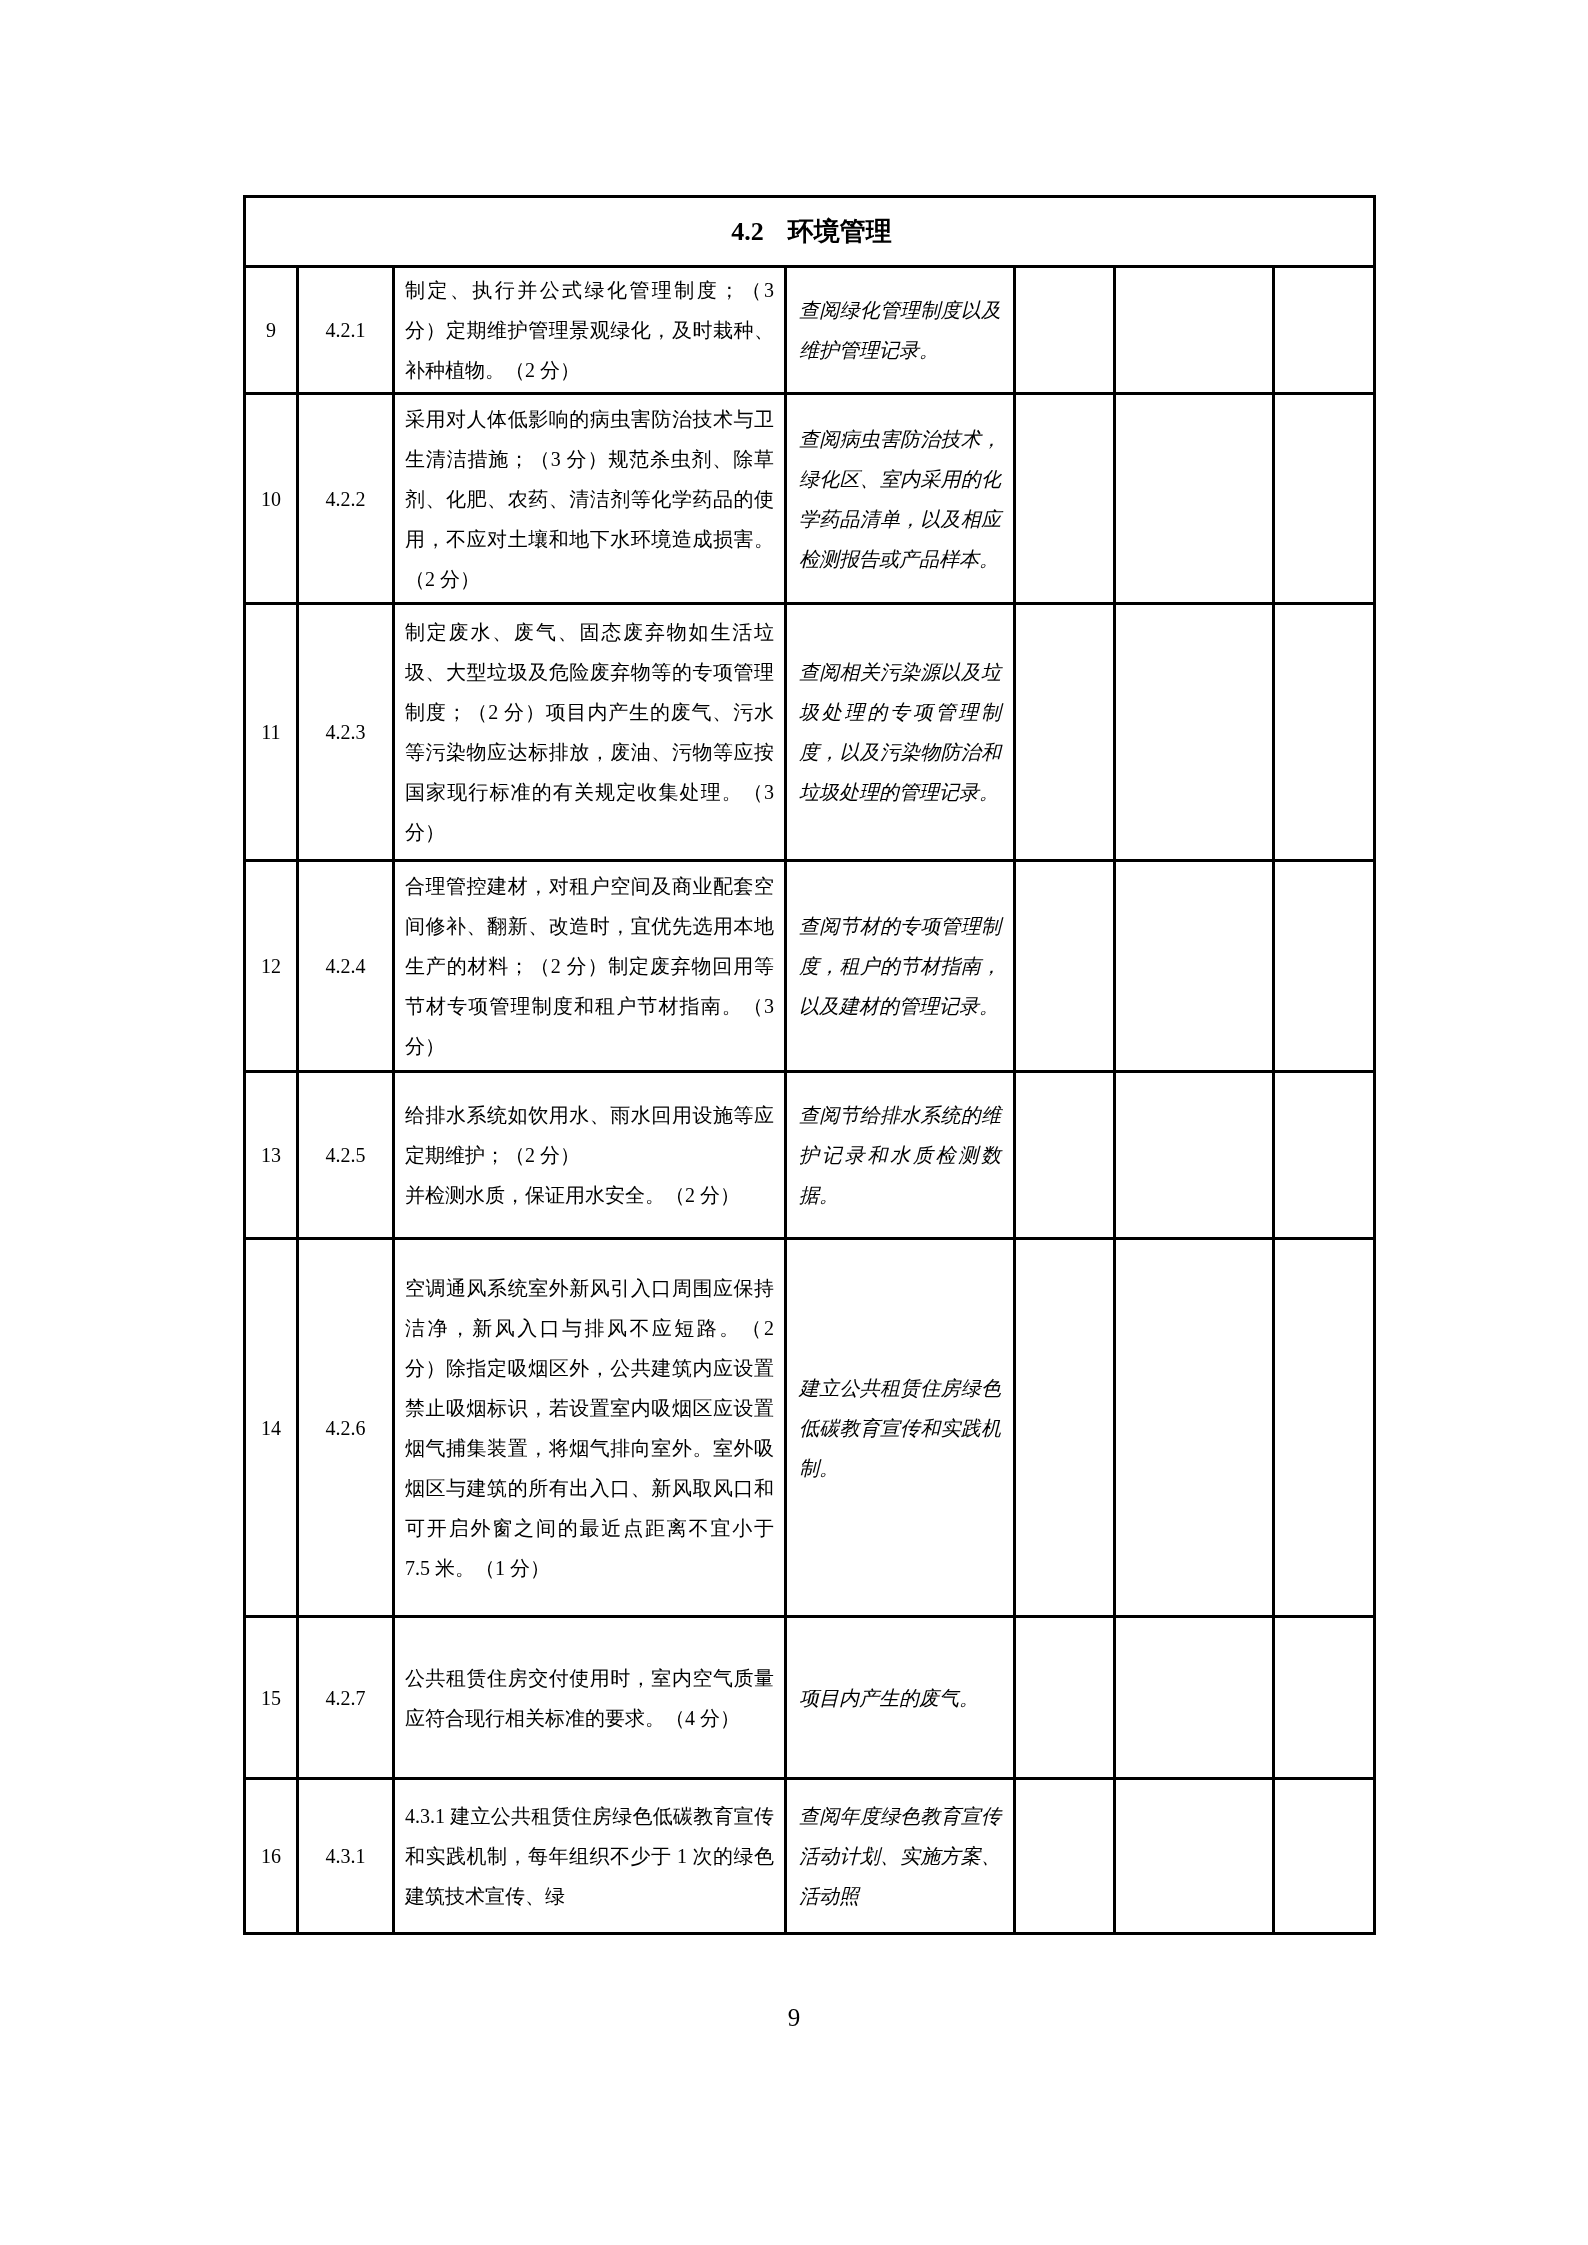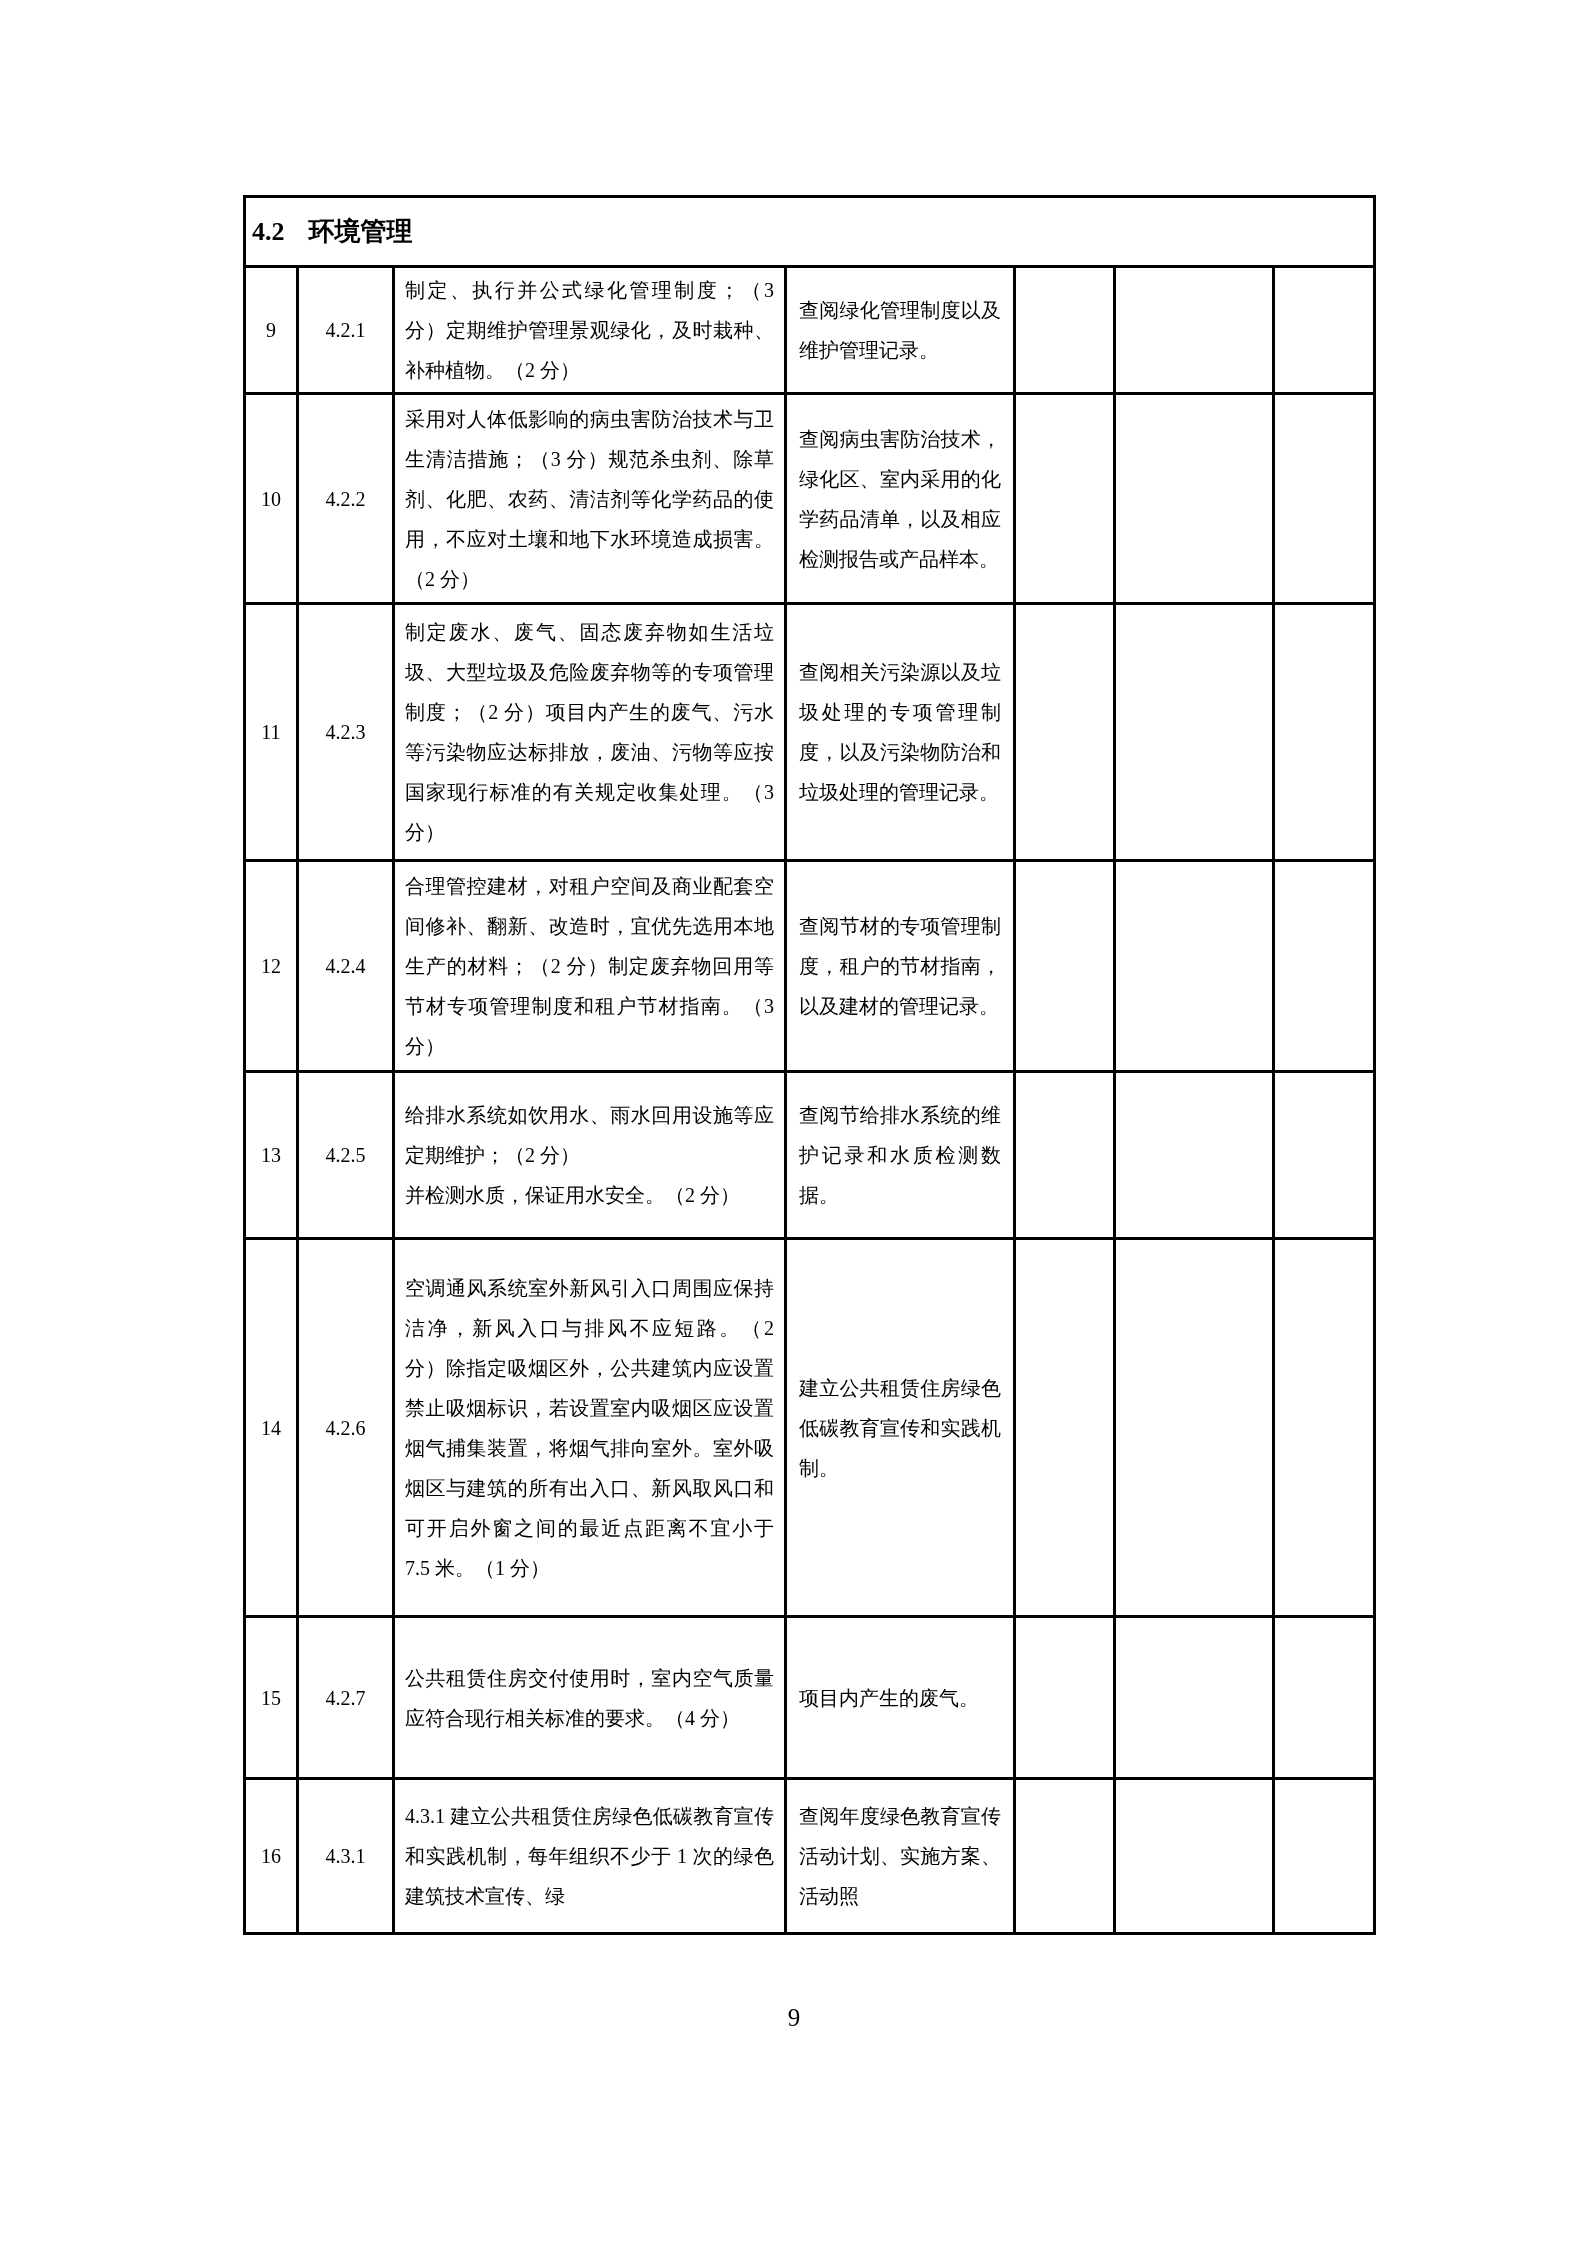--- a/index.html
+++ b/index.html
@@ -34,27 +34,28 @@
   td.content-cell {
     text-align: justify;
     padding: 2px 10px;
     white-space: pre-line;
     overflow-wrap: break-word;
   }
   td.review-cell {
     text-align: justify;
     padding: 16px 12px;
     overflow-wrap: break-word;
+    font-style: italic;
   }
   td.blank-cell { padding: 0; }
   tr.section-row td {
     font-weight: bold;
     font-size: 26px;
     padding: 2px 2px 2px 6px;
-    text-align: left;
+    text-align: center;
   }
   .section-code { display: inline-block; margin-right: 24px; }
   .page-number {
     position: absolute;
     top: 1998px;
     left: 0;
     width: 100%;
     text-align: center;
     font-size: 25px;
     line-height: 40px;

